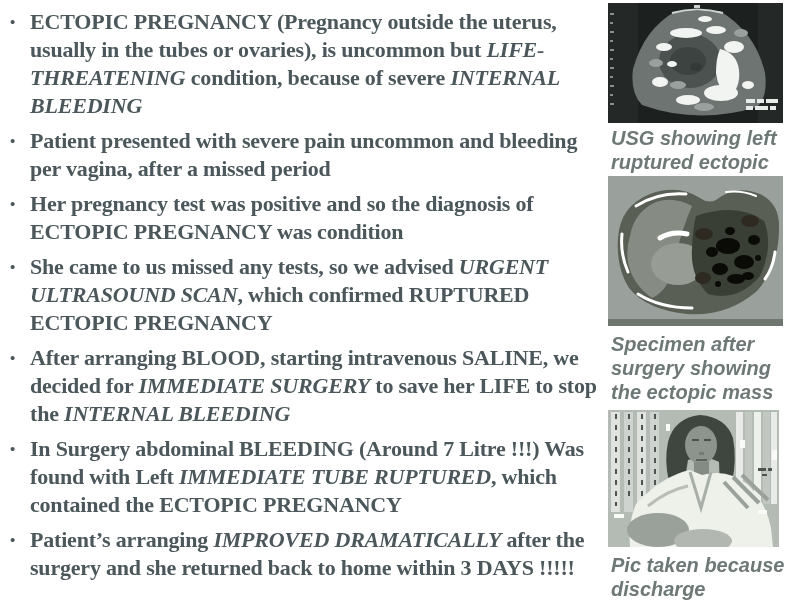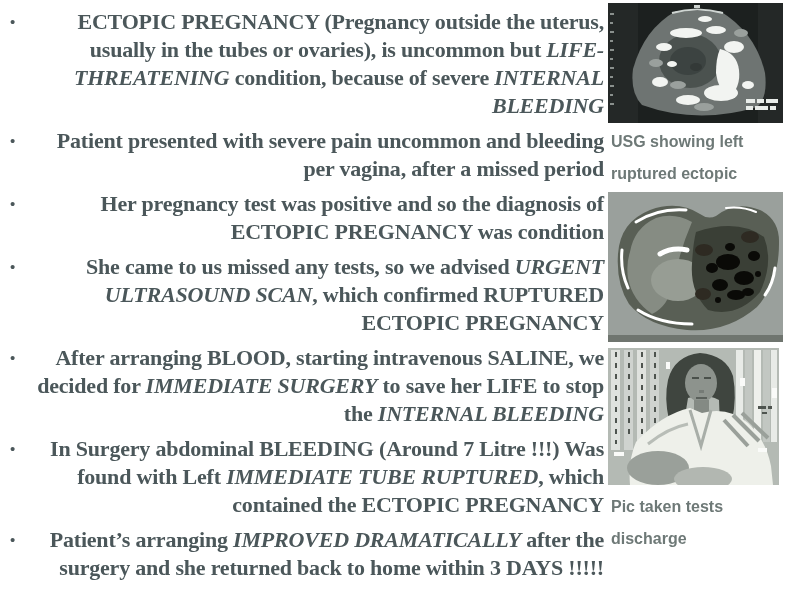--- a/index.html
+++ b/index.html
@@ -32,33 +32,34 @@
     line-height:28px;
     letter-spacing:-0.2px;
   }
   ul.bullets .marker{
     flex:0 0 24px;
     font-size:15px;
     line-height:28px;
     padding-left:4px;
     color:var(--text-color);
   }
-  ul.bullets .content{flex:1;text-align:right;}
+  ul.bullets .content{flex:1;}
   ul.bullets .em{font-style:italic;}
   .fig-col{
     width:183px;
     padding:3px 0 0 4px;
   }
   figure{margin:0;}
   .img{font-size:0;line-height:0;}
   .cap{
     font-family:"Liberation Sans", sans-serif;
+    font-style:italic;
     font-weight:bold;
-    font-size:16px;
-    line-height:32px;
+    font-size:20px;
+    line-height:24px;
     color:var(--caption-color);
     padding-left:3px;
   }
   .cap-usg{margin-top:3px;}
   .img-specimen{margin-top:2px;}
   .cap-specimen{margin-top:6px;}
   .img-patient{margin-top:6px;}
   .cap-patient{margin-top:6px;}
 </style>
 </head>
@@ -195,20 +196,21 @@
           <g stroke="#ffffff" fill="none" stroke-linecap="round">
             <path d="M28 30 Q50 16 78 18" stroke-width="3"></path>
             <path d="M14 58 Q12 78 20 96" stroke-width="3"></path>
             <path d="M30 118 Q52 132 84 132" stroke-width="3"></path>
             <path d="M52 62 Q64 55 79 58" stroke-width="5"></path>
             <path d="M167 76 Q165 92 157 103" stroke-width="3"></path>
             <path d="M118 16 Q134 14 148 20" stroke-width="2"></path>
           </g>
         </svg>
       </div>
+      <figcaption class="cap cap-specimen">Specimen after surgery showing the ectopic mass</figcaption>
     </figure>
 
     <figure>
       <div class="img img-patient">
         <svg width="171" height="137" viewBox="0 0 171 137" xmlns="http://www.w3.org/2000/svg">
           <rect width="171" height="137" fill="#b4bab4"></rect>
 
           <g>
             <rect x="3" y="2" width="9" height="100" fill="#dfe2de"></rect>
             <rect x="16" y="2" width="9" height="100" fill="#cfd3cf"></rect>
@@ -261,17 +263,17 @@
 
           <g fill="#fafbf9">
             <rect x="6" y="104" width="10" height="4"></rect>
               <rect x="150" y="100" width="9" height="4"></rect>
             <rect x="132" y="30" width="5" height="8"></rect>
               <rect x="58" y="14" width="4" height="7"></rect>
             <rect x="164" y="40" width="5" height="10"></rect>
           </g>
         </svg>
       </div>
-      <figcaption class="cap cap-patient">Pic taken tests discharge</figcaption>
+      <figcaption class="cap cap-patient">Pic taken because discharge</figcaption>
     </figure>
 
   </div>
 </div>
 
 </body></html>

